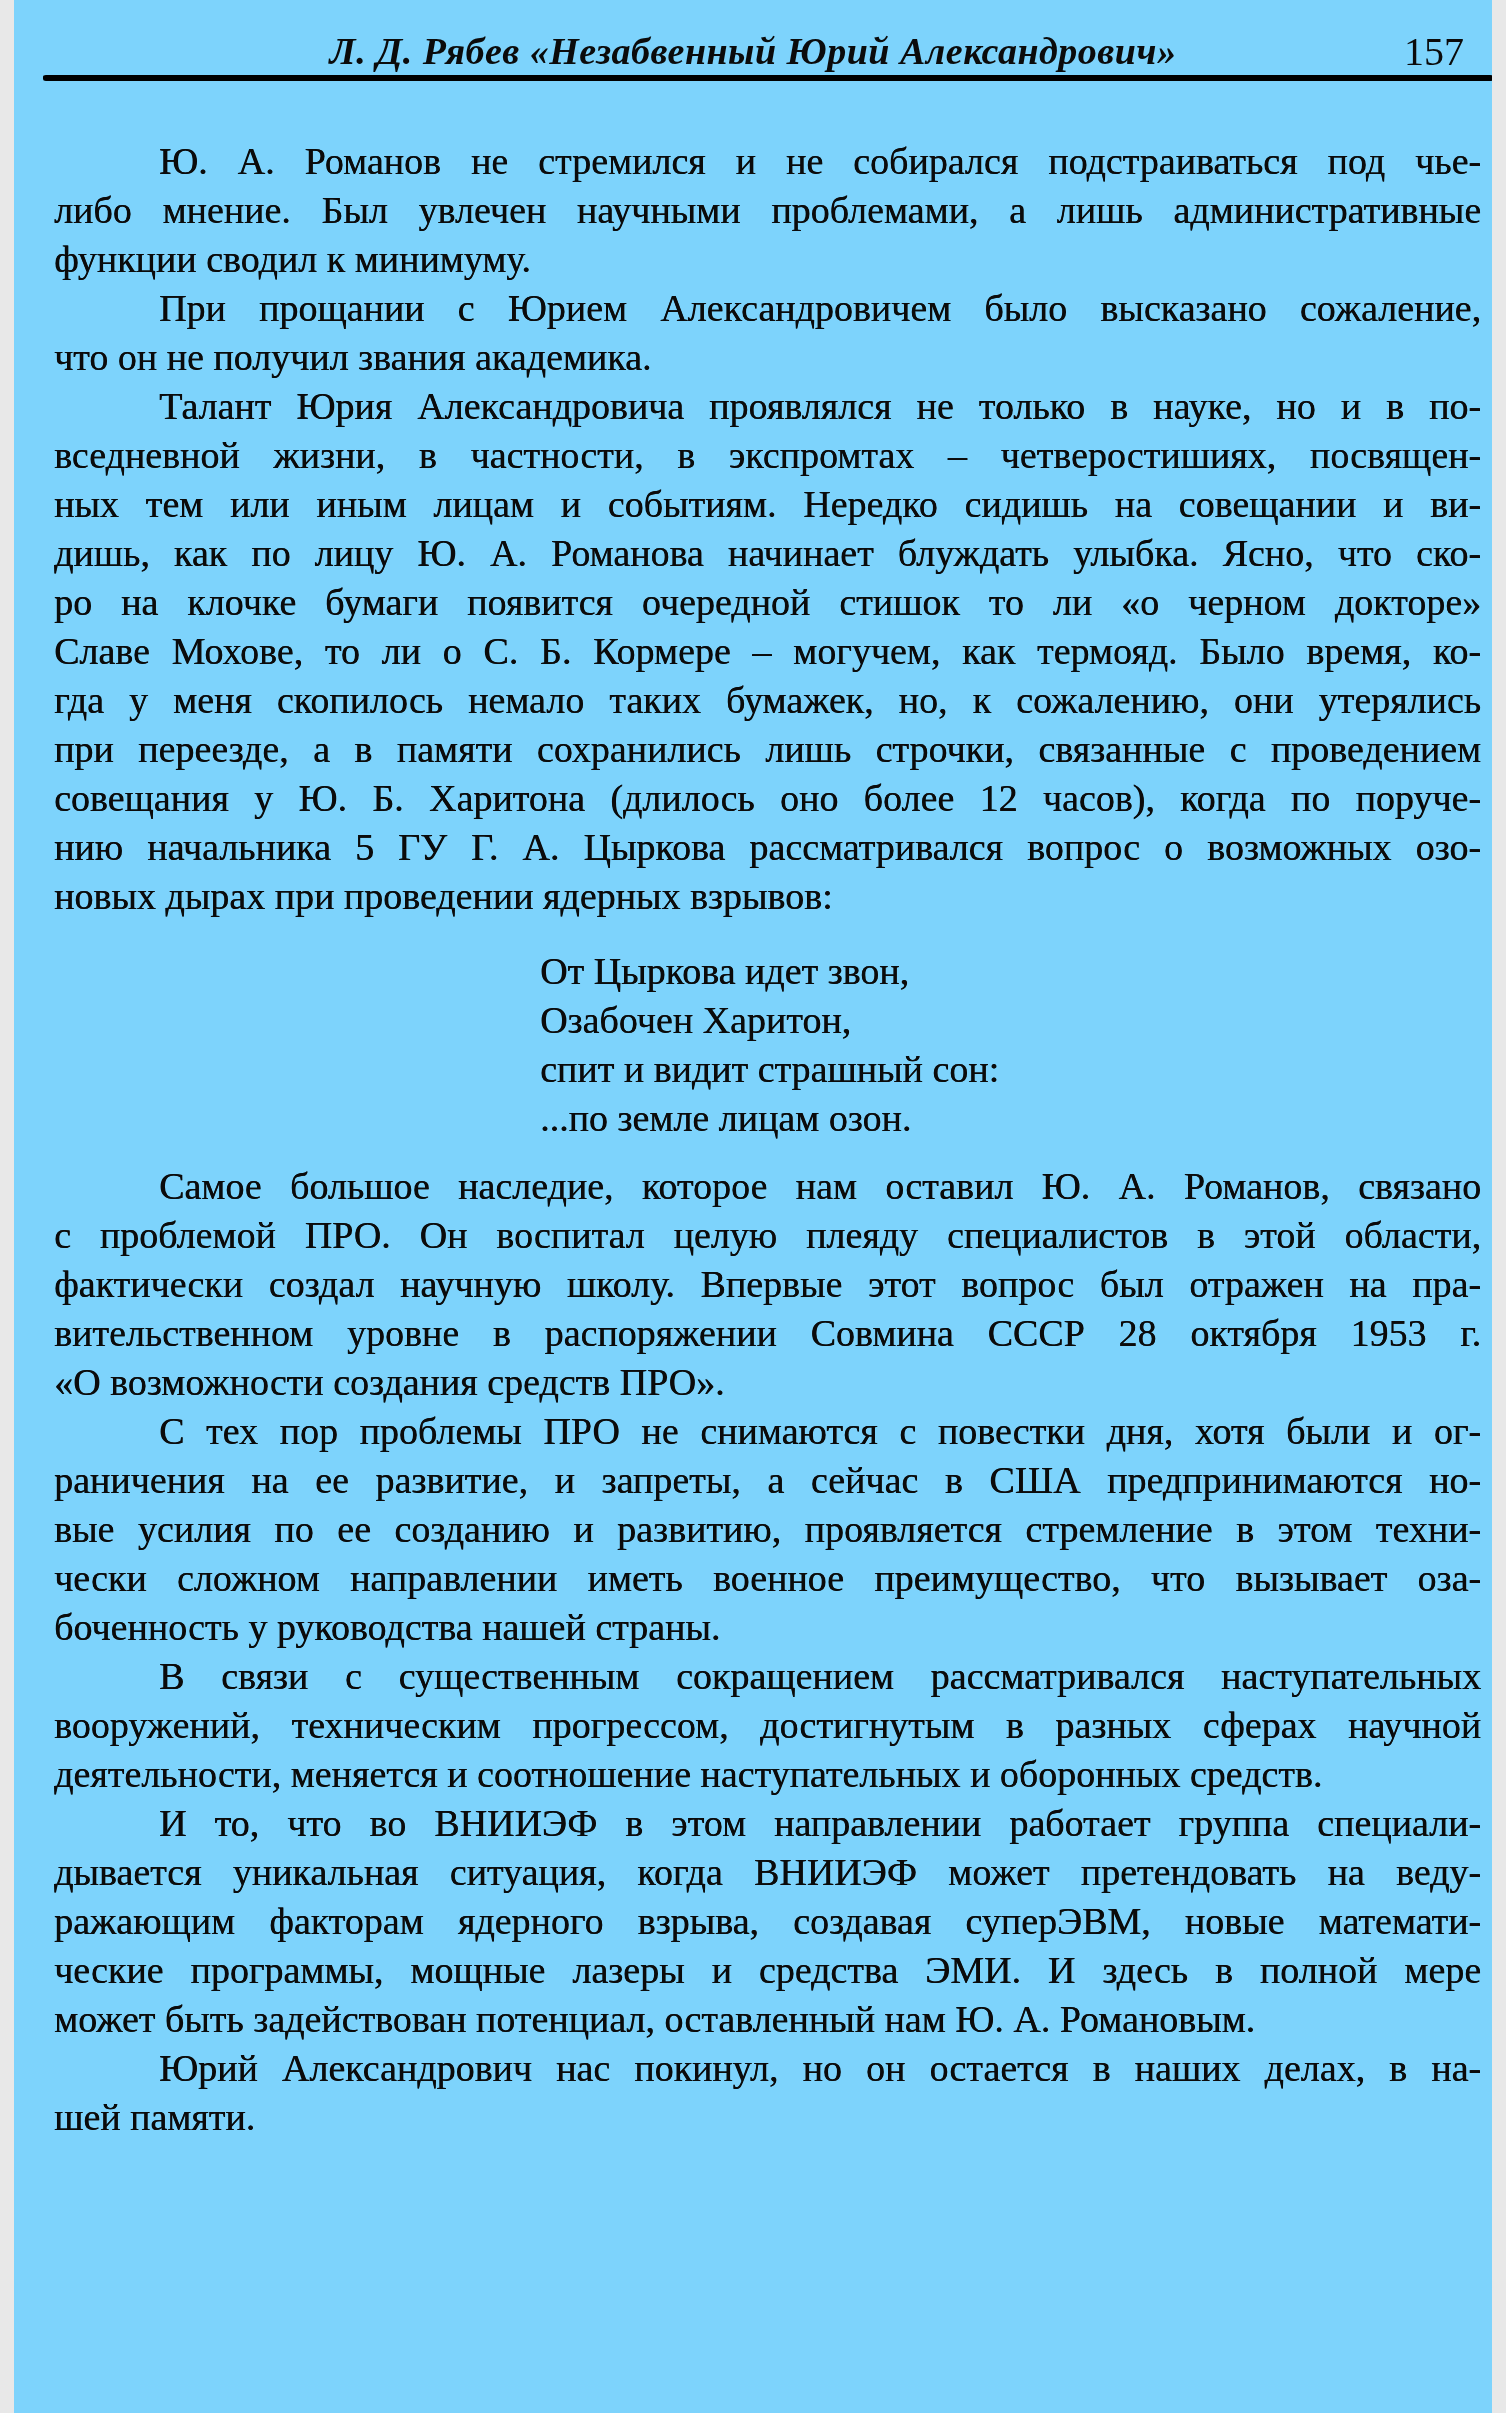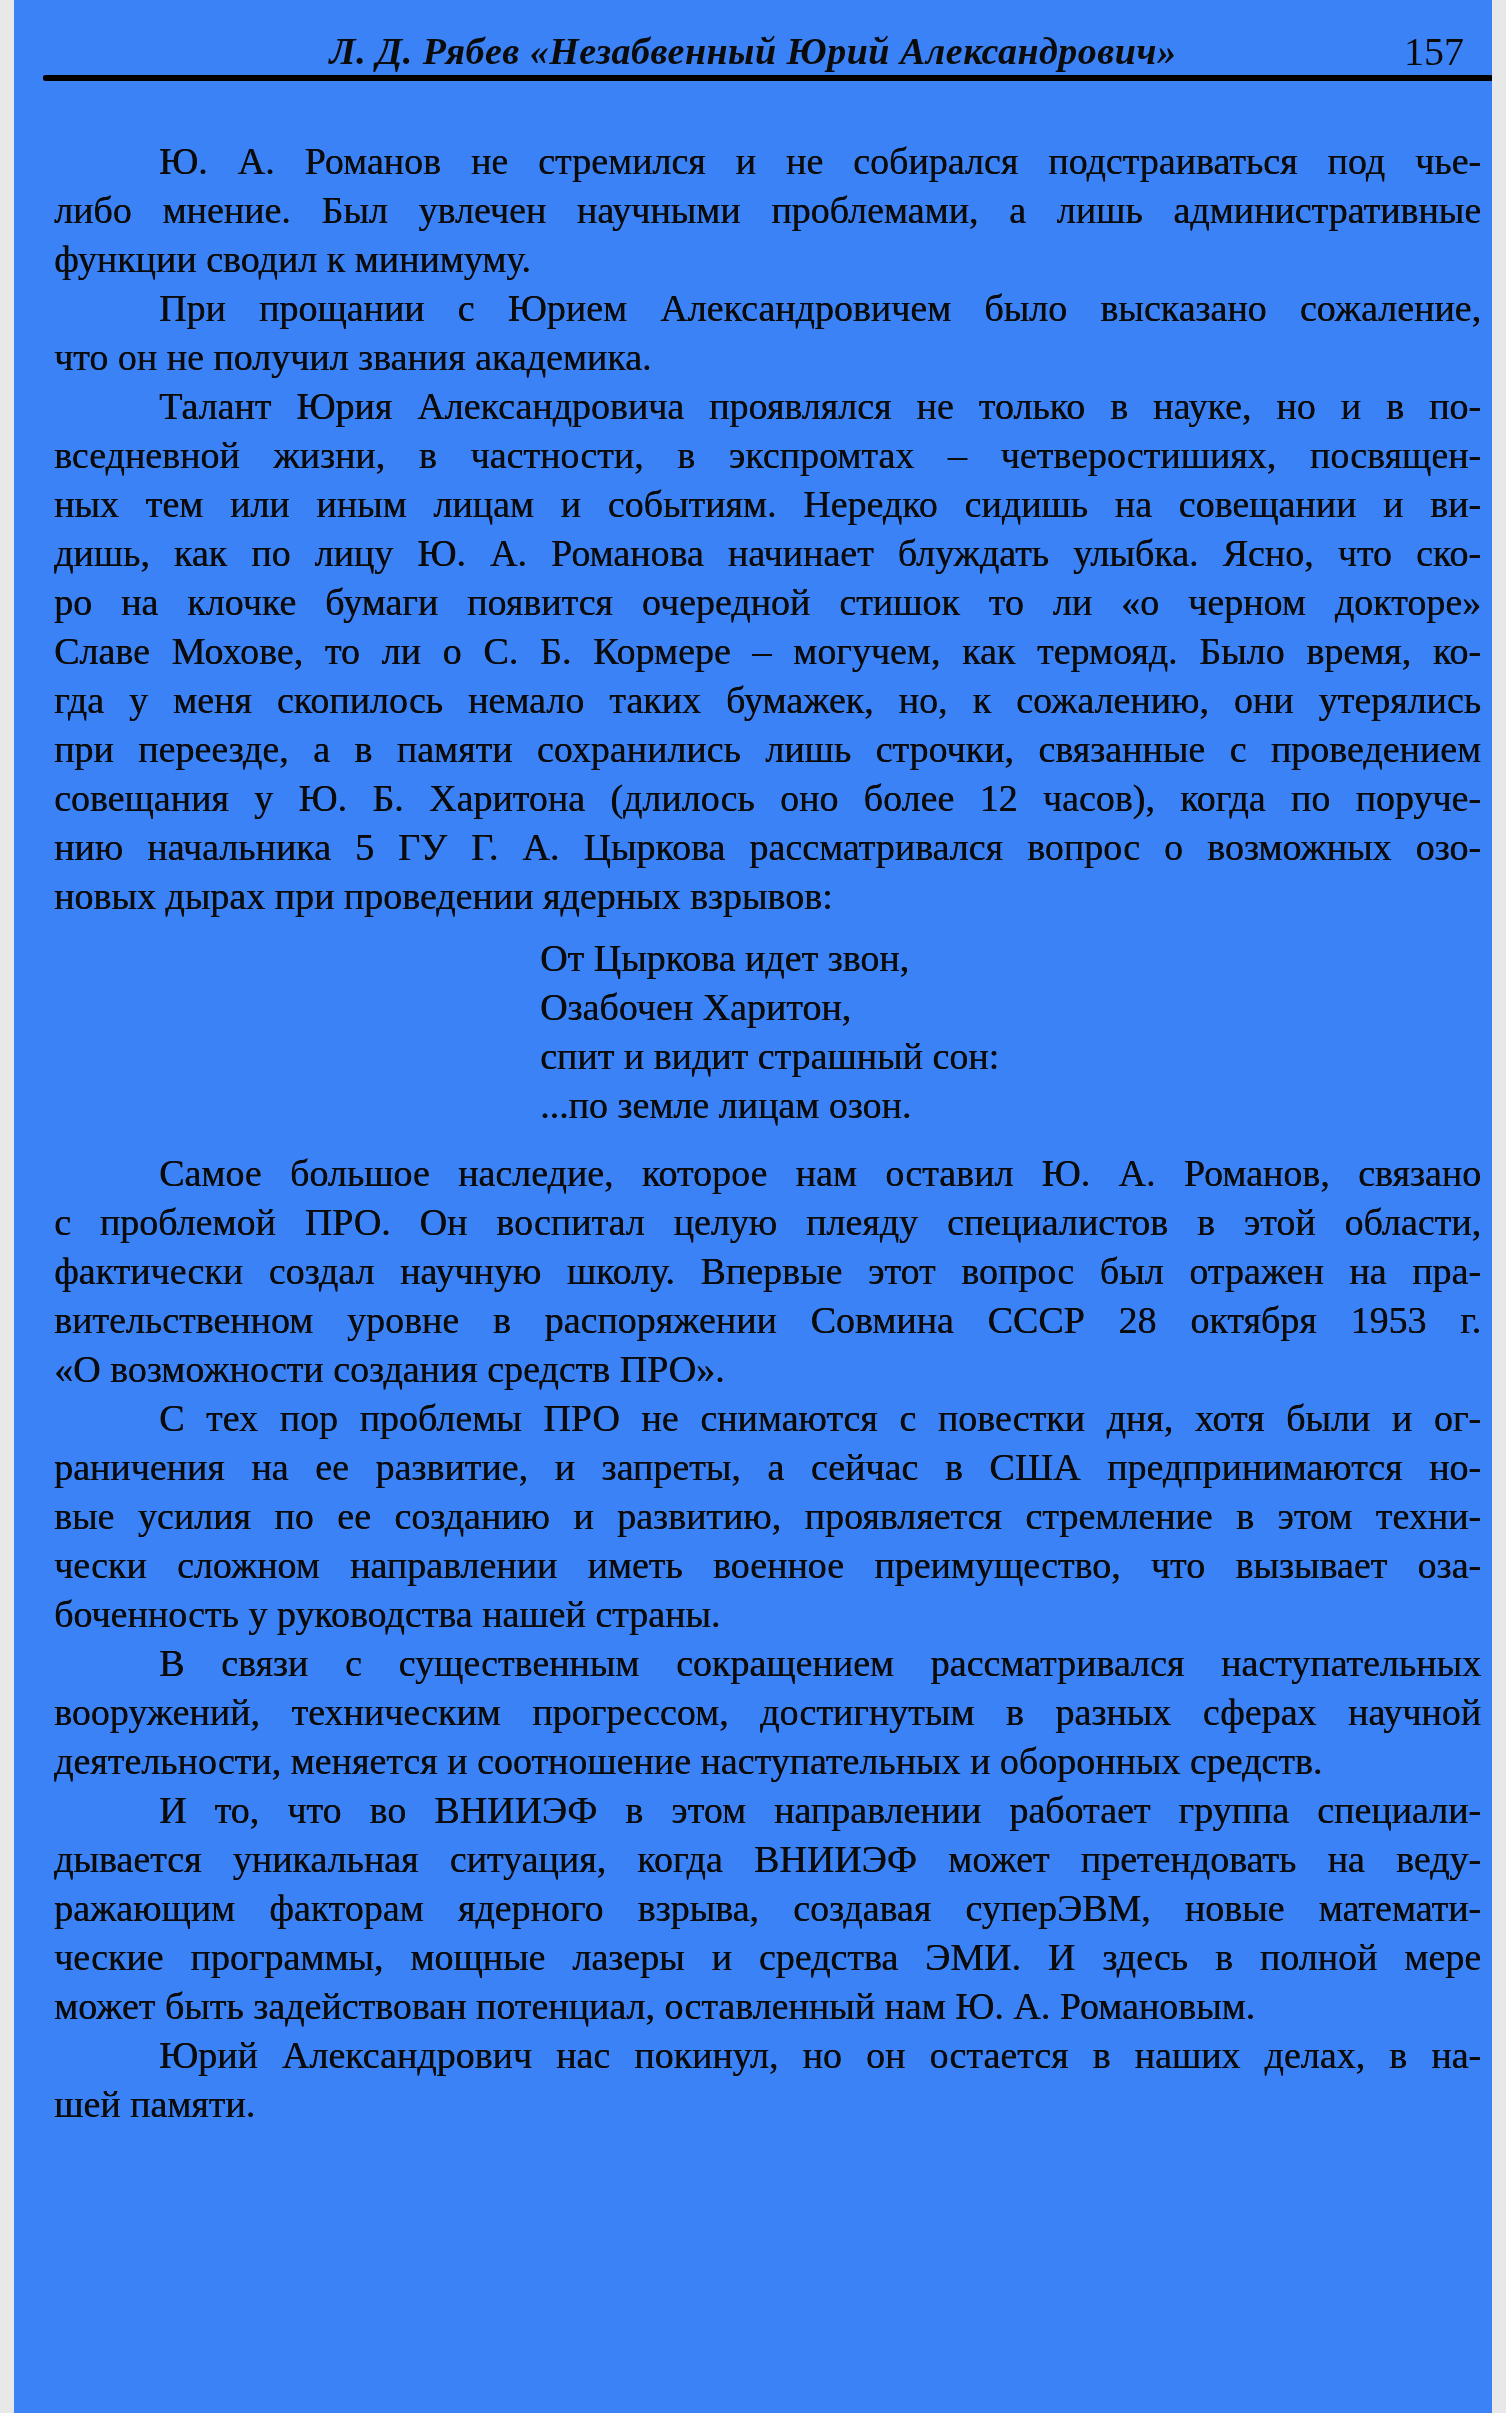--- a/index.html
+++ b/index.html
@@ -1,21 +1,21 @@
 <!DOCTYPE html>
 <html lang="ru" style="font-size:15px"><head>
 <meta charset="utf-8">
 <style>
   html, body { margin: 0; padding: 0; background: #e8e8e8; }
   .page {
     position: relative;
     width: 1478px;
     height: 2413px;
     margin: 0 auto;
-    background: #3b82f6;
+    background: #7dd3fc;
     overflow: hidden;
     font-family: "Liberation Serif", "DejaVu Serif", serif;
     color: #0b0b0b;
   }
   .running-header {
     position: absolute;
     top: 24.5px;
     left: 0;
     width: 100%;
     height: 53px;
@@ -62,21 +62,21 @@
   .line.just {
     text-align: justify;
     text-align-last: justify;
   }
   .line.last {
     text-align: left;
     text-align-last: left;
   }
   .line.first { text-indent: 105px; }
   .verse {
-    margin: 13px 0 19px 486px;
+    margin: 26px 0 19px 486px;
   }
   .line.vline {
     text-align: left;
   }
 </style>
 </head>
 <body>
 
 <div class="page">
 

